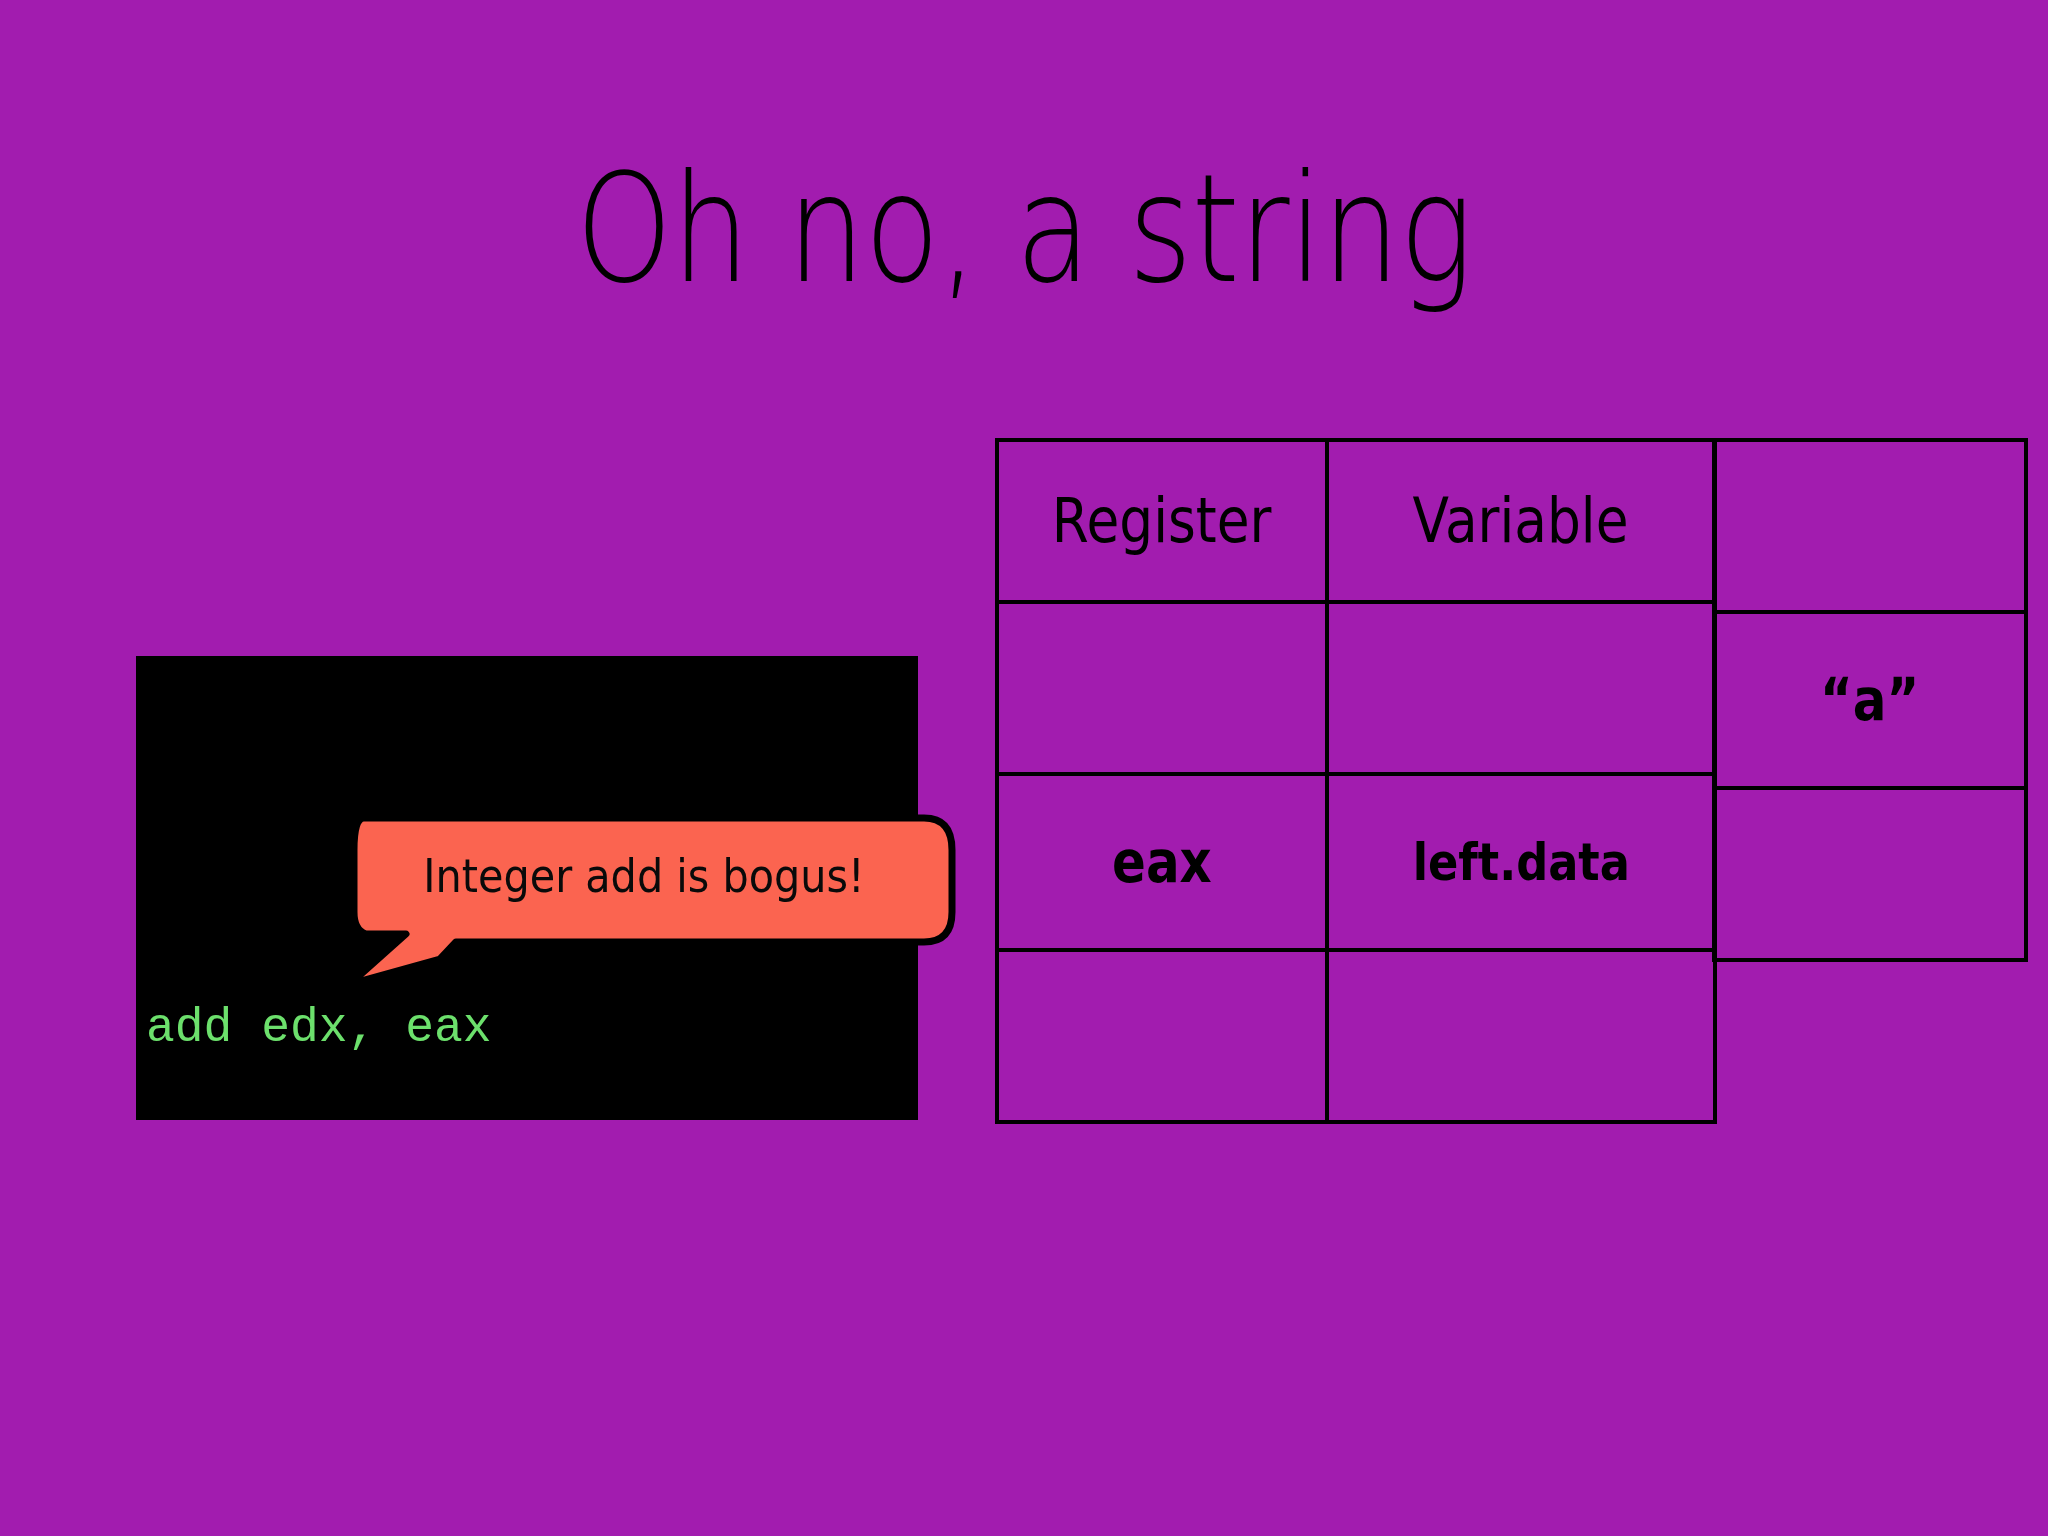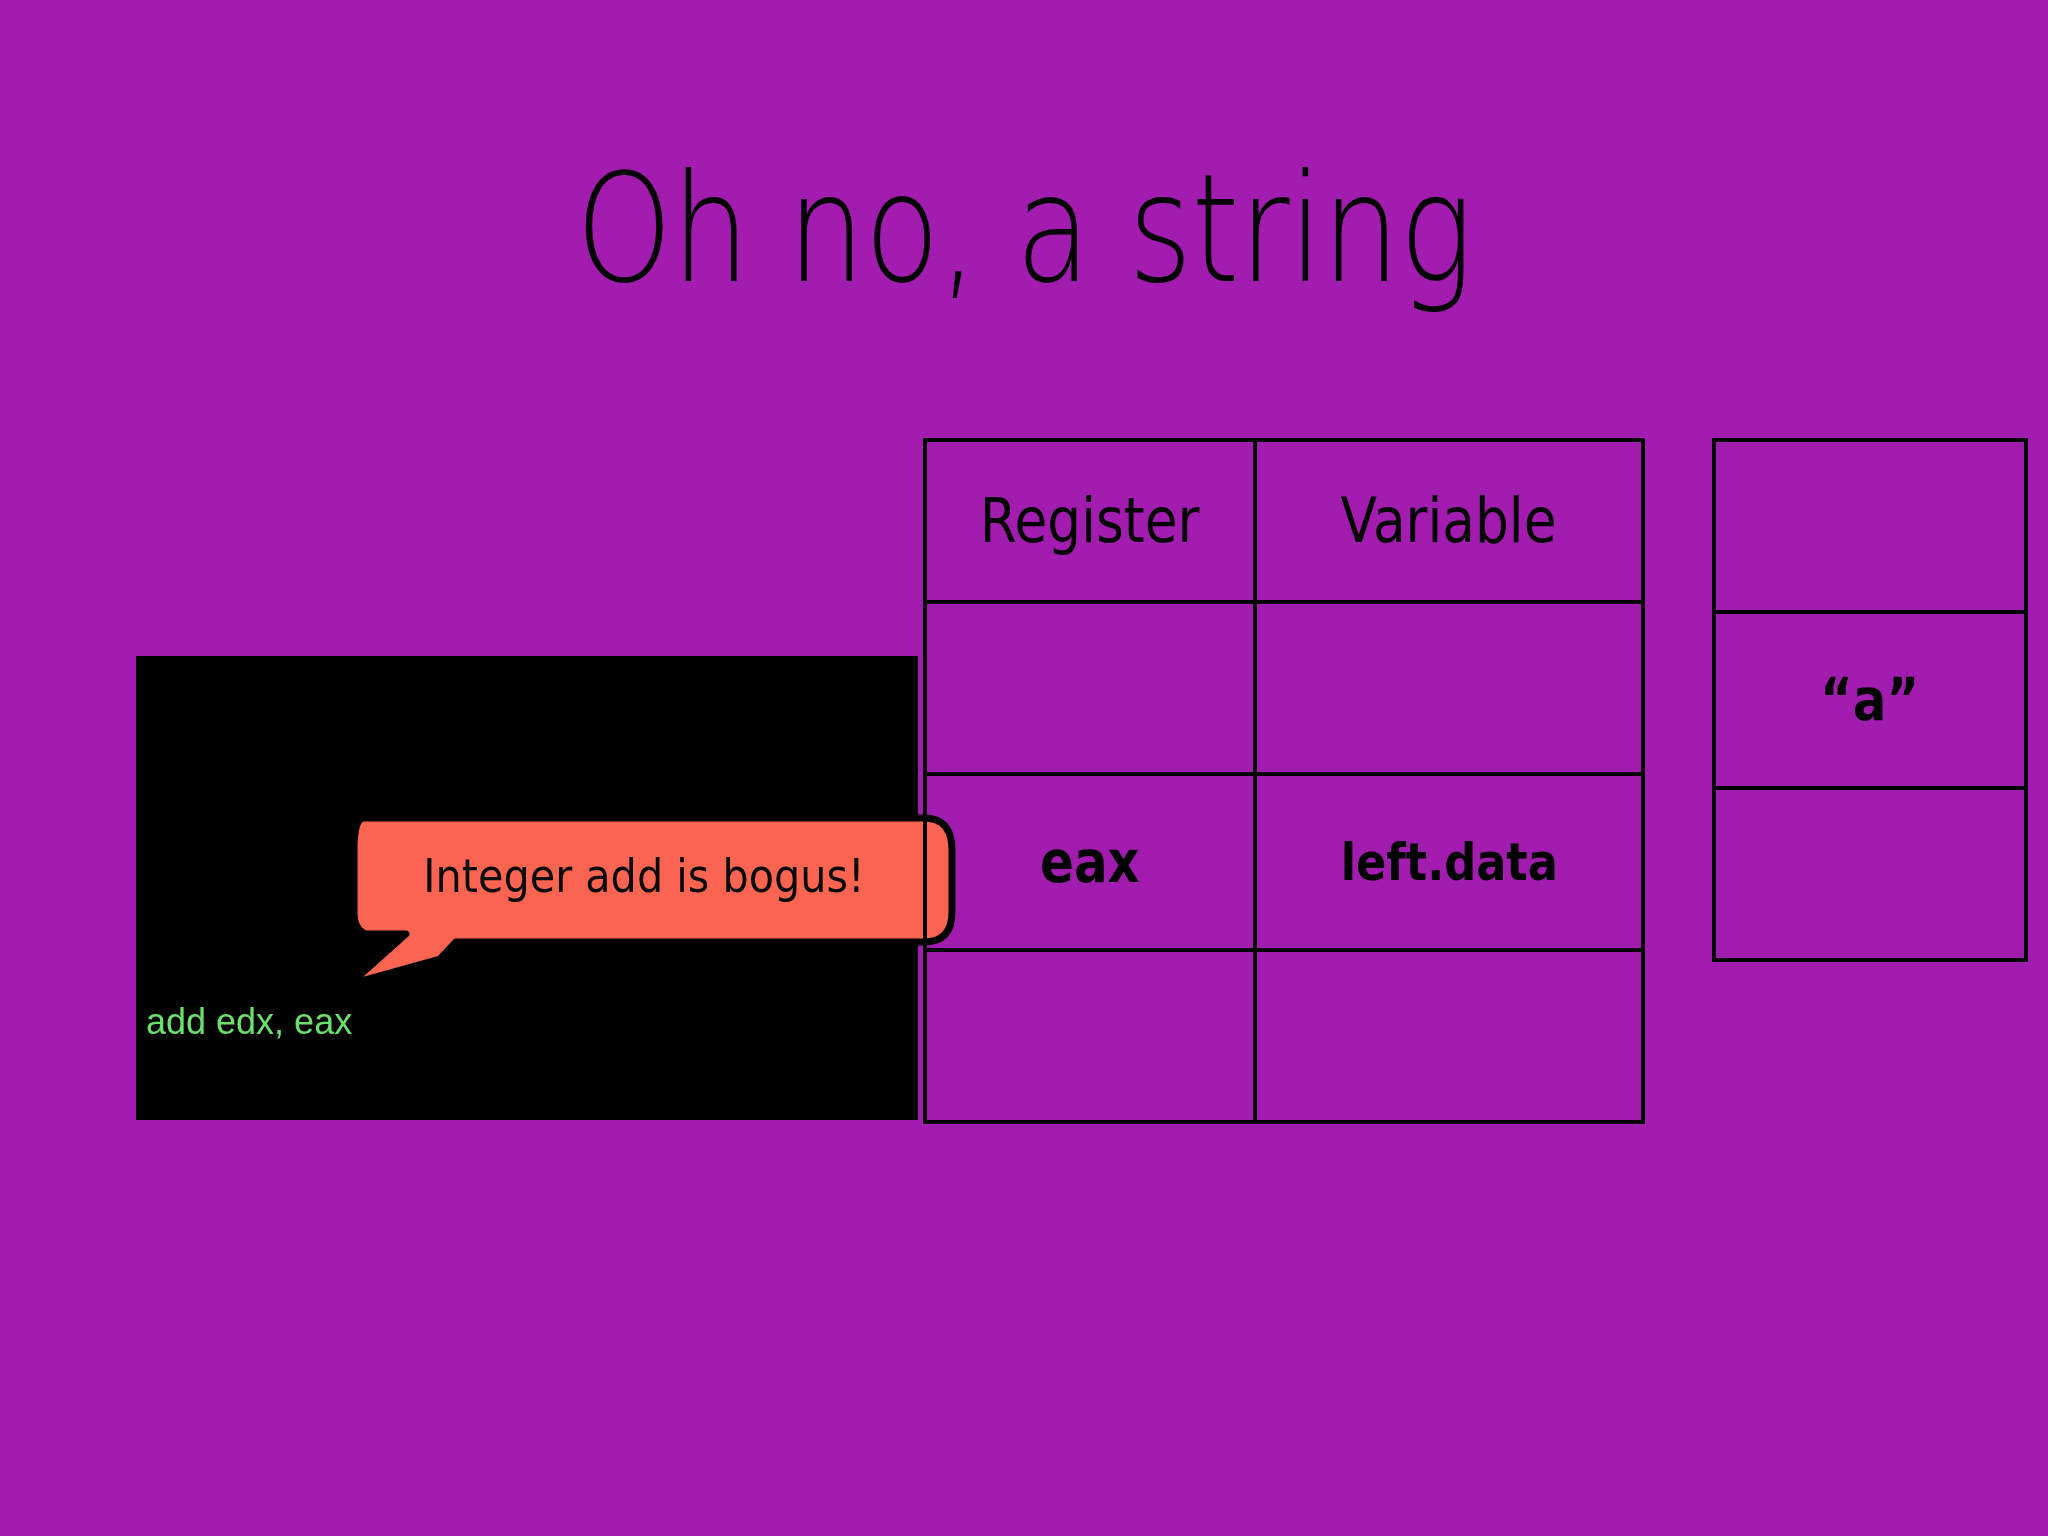--- a/index.html
+++ b/index.html
@@ -43,22 +43,22 @@
     left: 136px;
     top: 656px;
     width: 782px;
     height: 464px;
     background: #000000;
   }
   .terminal-code {
     position: absolute;
     left: 146px;
     top: 1004px;
-    font-family: Liberation Sans, sans-serif;
-    font-size: 36px;
+    font-family: Liberation Mono, monospace;
+    font-size: 48px;
     line-height: 1;
     color: #6ce06c;
     white-space: pre;
   }
 
   
   .bubble-wrap {
     position: absolute;
     left: 344px;
     top: 808px;
@@ -87,21 +87,21 @@
     font-size: 47px;
     color: #0a0a0a;
     transform: scaleX(0.88);
     transform-origin: 50% 50%;
     white-space: nowrap;
   }
 
   
   .reg-table {
     position: absolute;
-    left: 923px;
+    left: 995px;
     top: 438px;
     width: 718px;
     border-collapse: collapse;
     table-layout: fixed;
   }
   .val-table {
     position: absolute;
     left: 1712px;
     top: 438px;
     width: 316px;

